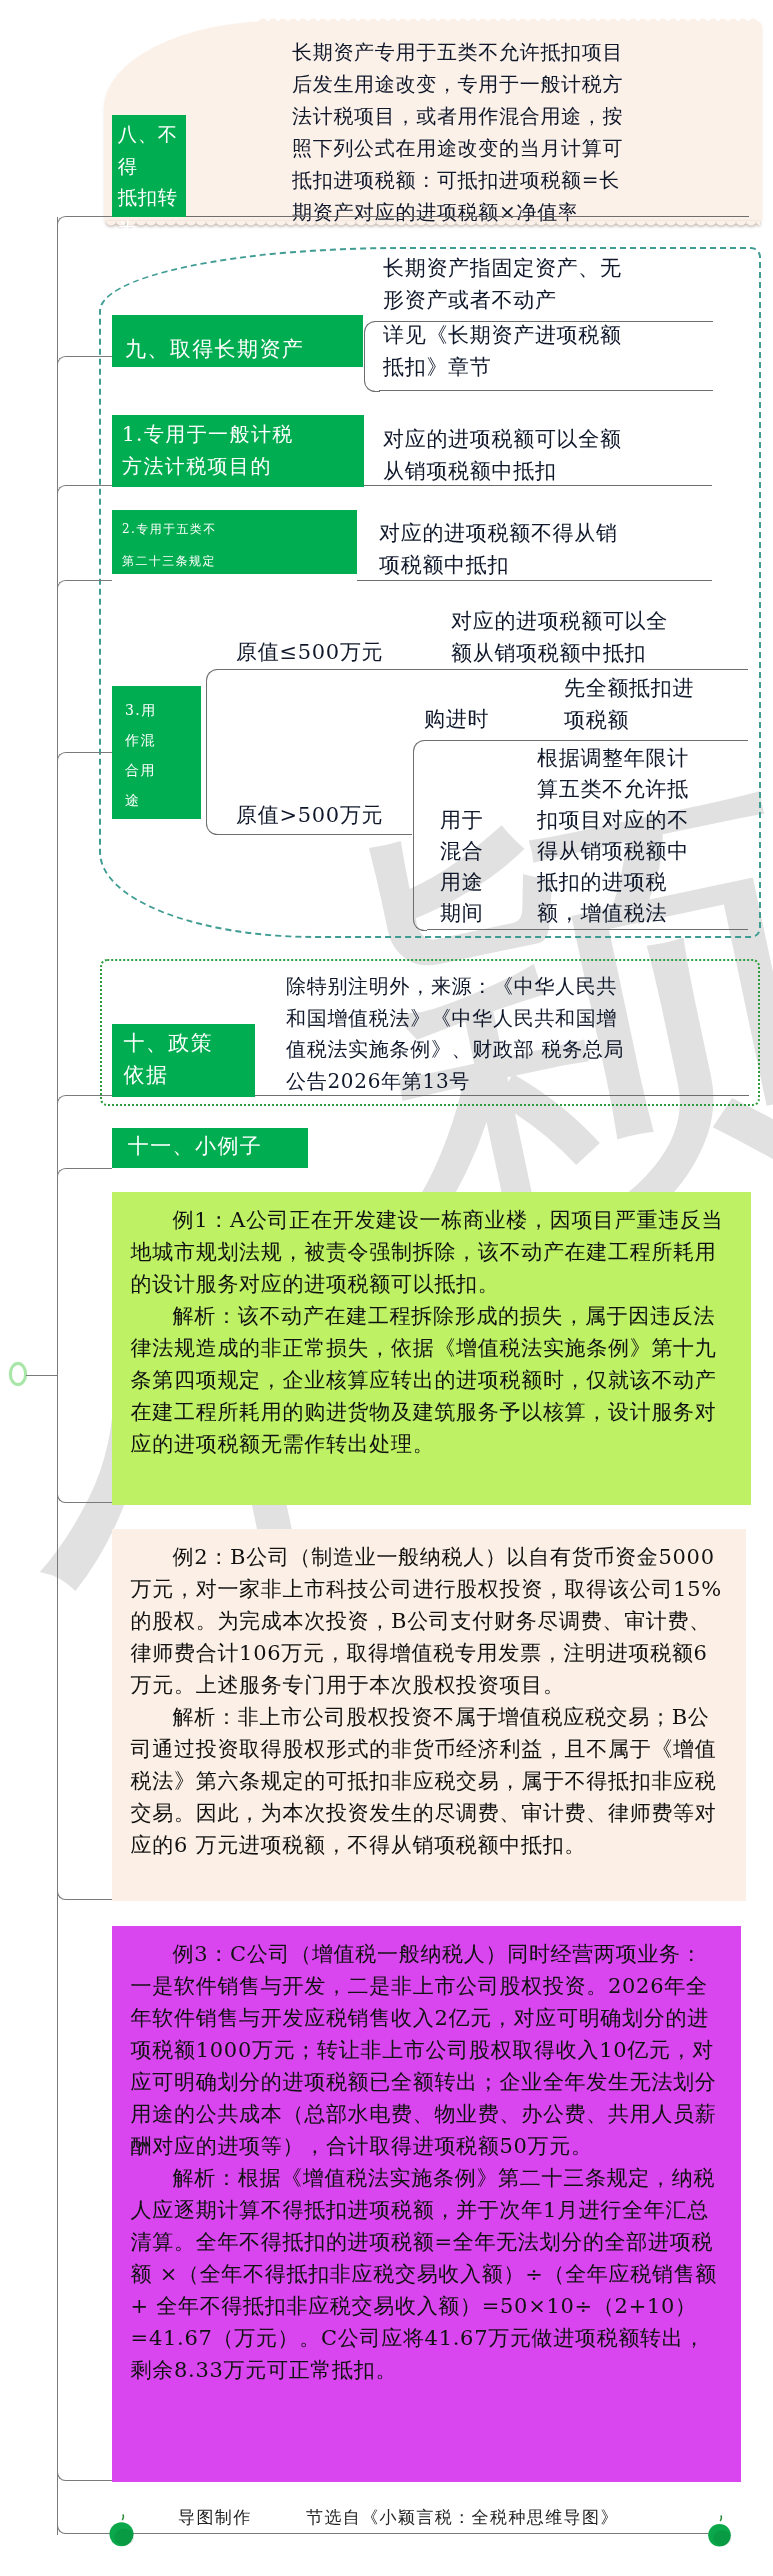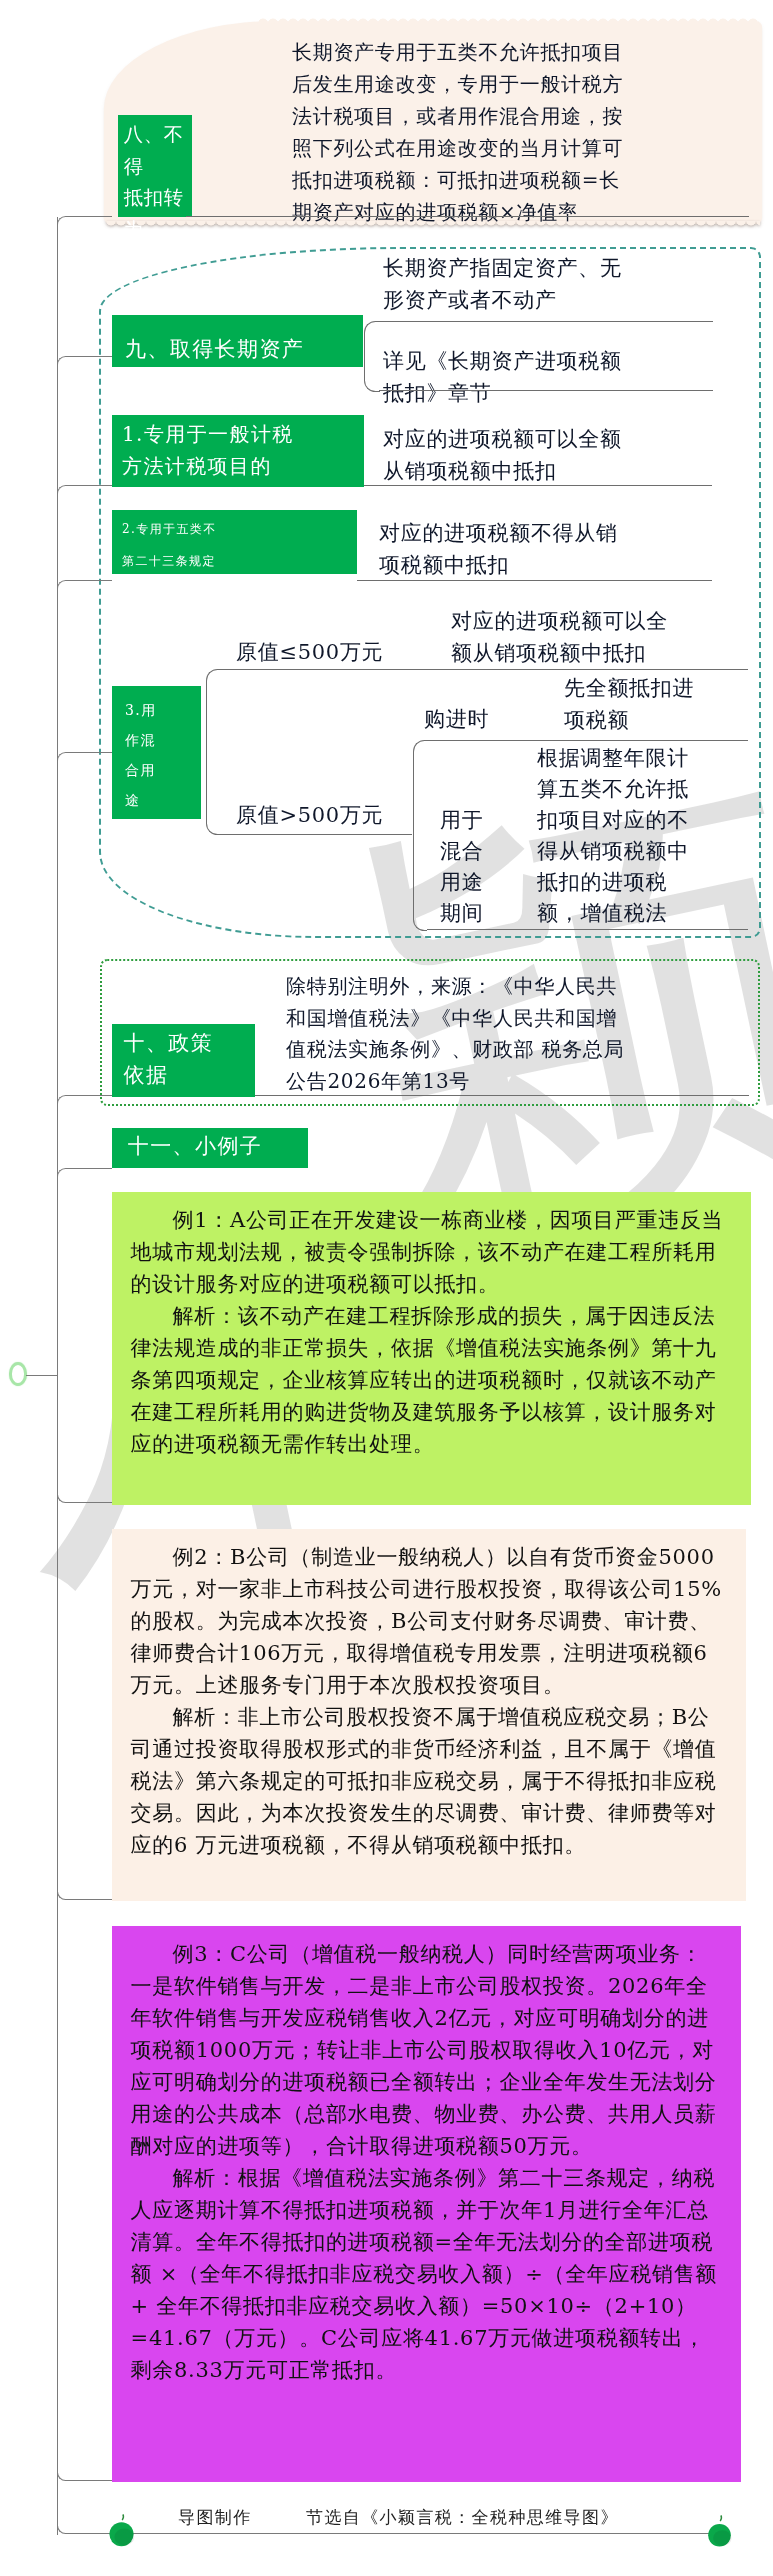--- a/index.html
+++ b/index.html
@@ -55,21 +55,21 @@
 
 <div class="spine"></div>
 <div class="root-circle"></div>
 <div class="root-stub"></div>
 
 <div>
   <div class="scallop-box" style="left:106px; top:23px; width:654px; height:199px; border-top-left-radius: 172px 86px;"></div>
   <div class="scallop-edge-top" style="left:258px; top:15.8px; width:501px;"></div>
   <div class="scallop-edge-bot" style="left:106px; top:221px; width:654px;"></div>
 
-  <div class="green-label" style="left:118px; top:115px; width:74px; height:102px; padding:4.3px 5.7px; font-size:19.3px; line-height:31.5px; letter-spacing:0.7px;">
+  <div class="green-label" style="left:112px; top:115px; width:74px; height:102px; padding:4.3px 5.7px; font-size:19.3px; line-height:31.5px; letter-spacing:0.7px;">
     <div>八、不得</div>
     <div>抵扣转为</div>
     <div>可抵扣</div>
   </div>
   <div class="txt" style="left:292px; top:36px; width:444px; font-size:20px; line-height:32px;">
     <div>长期资产专用于五类不允许抵扣项目</div>
     <div>后发生用途改变，专用于一般计税方</div>
     <div>法计税项目，或者用作混合用途，按</div>
     <div>照下列公式在用途改变的当月计算可</div>
     <div>抵扣进项税额：可抵扣进项税额=长</div>
@@ -85,21 +85,21 @@
   <div class="green-label" style="left:112px; top:315px; width:251px; height:52px; padding:19px 13px; font-size:21px;">
     <span>九、取得长期资产</span>
   </div>
   <div class="branch-curve" style="left:57px; top:356px; width:55px; height:10px;"></div>
 
   <div class="txt" style="left:383px; top:253px; width:329px;">
     <div>长期资产指固定资产、无</div>
     <div>形资产或者不动产</div>
   </div>
   <div class="underline" style="left:379px; top:321px; width:334px;"></div>
-  <div class="txt" style="left:383px; top:346px; width:329px;font-family:Liberation Serif, serif;">
+  <div class="txt" style="left:383px; top:320px; width:329px;font-family:Liberation Serif, serif;">
     <div>详见《长期资产进项税额</div>
     <div>抵扣》章节</div>
   </div>
   <div class="underline" style="left:379px; top:390px; width:334px;"></div>
   <div class="bracket" style="left:364px; top:321px; width:15.8px; height:71px;"></div>
 
   <div class="green-label" style="left:112px; top:415px; width:252px; height:72px; padding:4.3px 10px; font-size:20px; line-height:31.5px;">
     <div>1.专用于一般计税</div>
     <div>方法计税项目的</div>
   </div>

